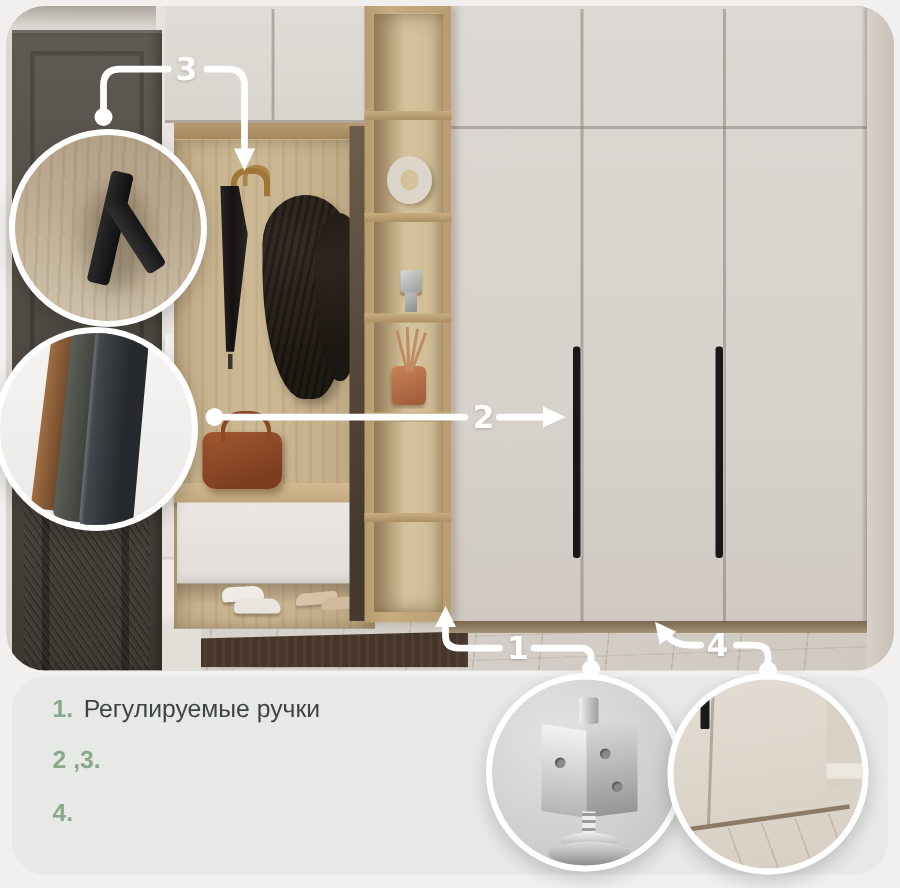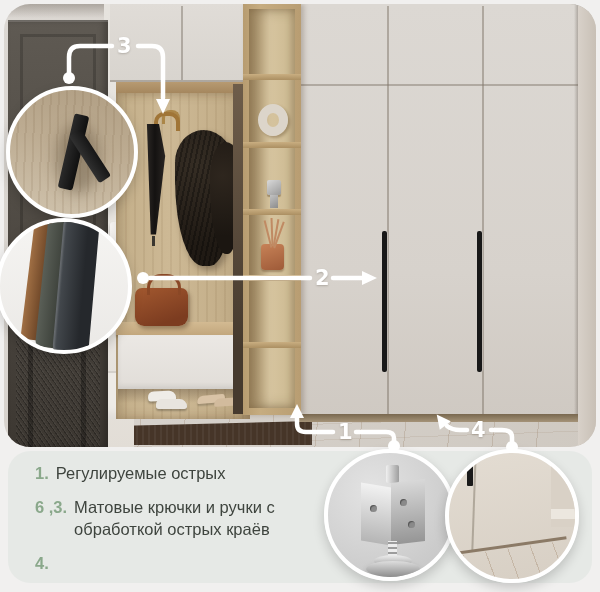--- a/index.html
+++ b/index.html
@@ -212,25 +212,24 @@
       <div class="abs stick" style="left:28px;top:214px;transform:rotate(-2deg);"></div>
       <div class="abs stick" style="left:32px;top:215px;transform:rotate(10deg);"></div>
       <div class="abs stick" style="left:35px;top:217px;transform:rotate(20deg);"></div>
     </div>
   </div>
 
   <div class="abs panel">
     <div class="abs legend">
       <div class="legend-item">
         <span class="legend-num">1.</span>
-        <span class="legend-text">Регулируемые острых</span>
+        <span class="legend-text">Регулируемые ручки</span>
       </div>
       <div class="legend-item">
-        <span class="legend-num">6 ,3.</span>
-        <span class="legend-text">Матовые крючки и ручки с обработкой острых краёв</span>
+        <span class="legend-num">2 ,3.</span>
       </div>
       <div class="legend-item">
         <span class="legend-num">4.</span>
       </div>
     </div>
   </div>
 
   <div class="abs callout-circle c-hook">
     <div class="hook-grain"></div>
     <div class="abs hook-shadow"></div>

